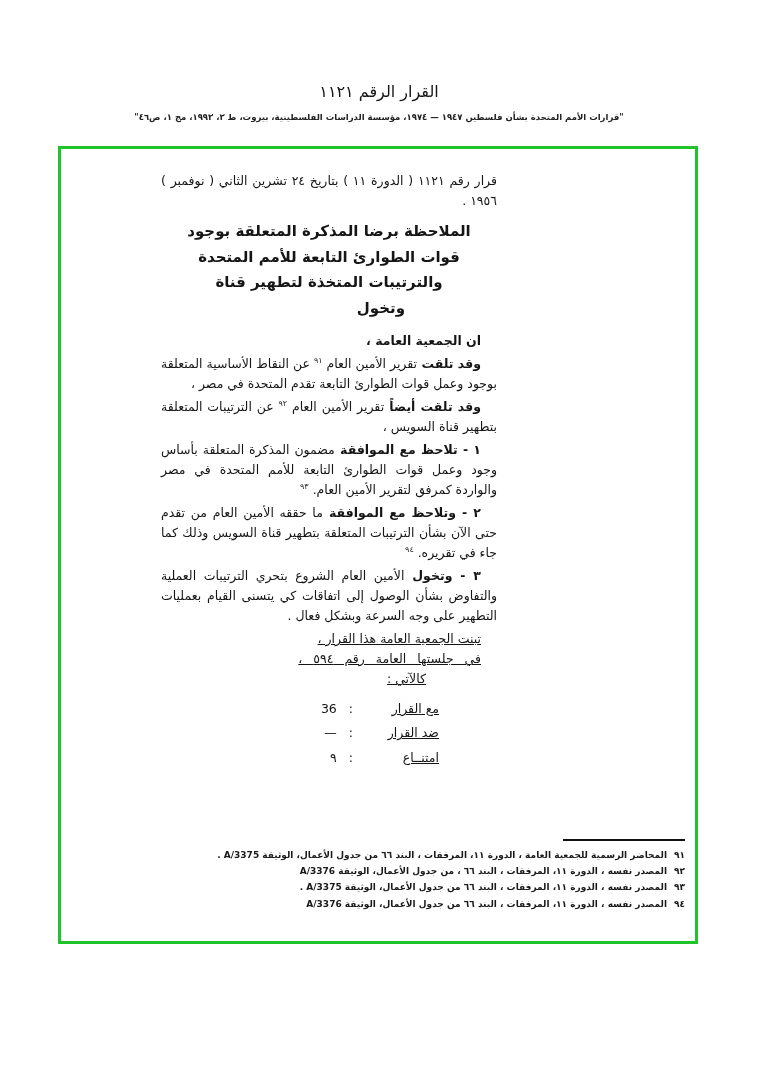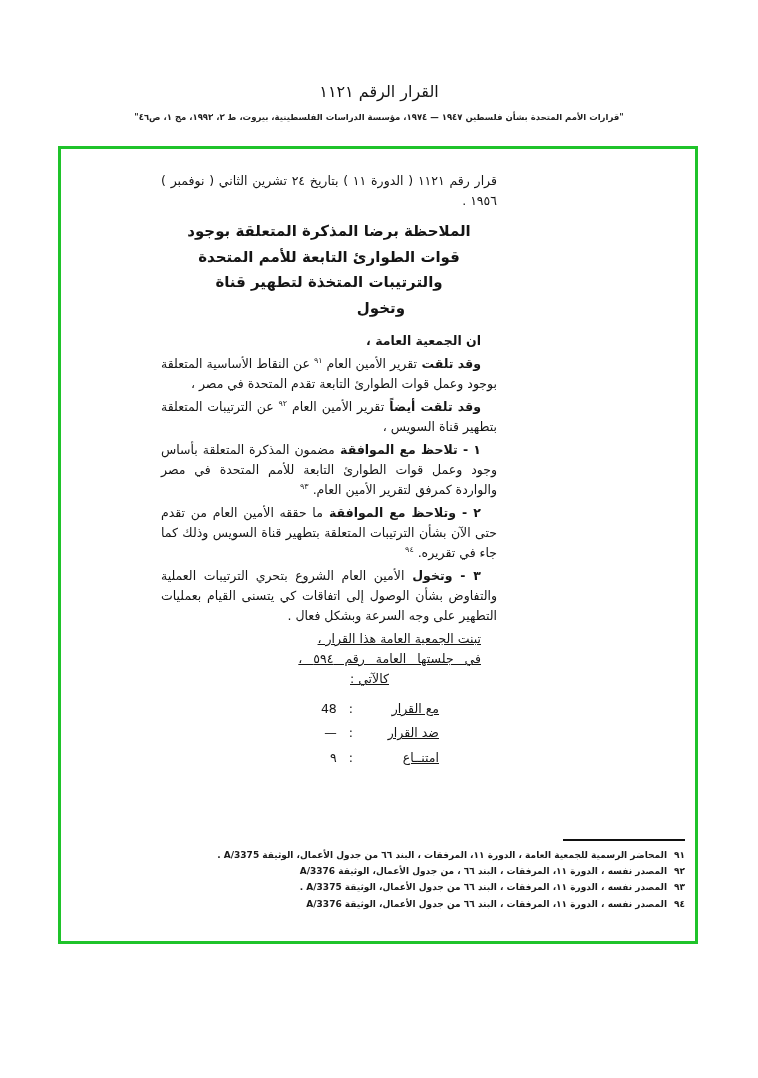--- a/index.html
+++ b/index.html
@@ -83,21 +83,21 @@
     line-height: 0;
   }
   .closing {
     margin: 0;
     text-indent: 16px;
     text-decoration: underline;
   }
   .closing-1 { word-spacing: 7px; }
   .closing-2 {
     text-indent: 0;
-    margin-right: 108px;
+    margin-right: 71px;
   }
   .votes {
     margin: 8px 58px 0 0;
     line-height: 1.95;
   }
   .vote-label {
     display: inline-block;
     min-width: 76px;
     text-decoration: underline;
   }
@@ -154,21 +154,21 @@
 
       <p class="para"><span class="pnum">٢ - </span><b>وتلاحظ مع الموافقة </b><span>ما حققه الأمين العام من تقدم حتى الآن بشأن الترتيبات المتعلقة بتطهير قناة السويس وذلك كما جاء في تقريره. </span><sup>٩٤</sup><span></span></p>
 
       <p class="para"><span class="pnum">٣ - </span><b>وتخول </b><span>الأمين العام الشروع بتحري الترتيبات العملية والتفاوض بشأن الوصول إلى اتفاقات كي يتسنى القيام بعمليات التطهير على وجه السرعة وبشكل فعال .</span><sup></sup><span></span></p>
 
       <p class="closing closing-0">تبنت الجمعية العامة هذا القرار ،</p>
       <p class="closing closing-1">في جلستها العامة رقم ٥٩٤ ،</p>
       <p class="closing closing-2">كالآتي :</p>
 
       <div class="votes">
-        <div class="vote-row"><span class="vote-label">مع القرار</span><span class="vote-colon">:</span><span class="vote-value">48</span></div>
+        <div class="vote-row"><span class="vote-label">مع القرار</span><span class="vote-colon">:</span><span class="vote-value">36</span></div>
         <div class="vote-row"><span class="vote-label">ضد القرار</span><span class="vote-colon">:</span><span class="vote-value">—</span></div>
         <div class="vote-row"><span class="vote-label">امتنــاع</span><span class="vote-colon">:</span><span class="vote-value">٩</span></div>
       </div>
 
     </div>
 
     <div class="footnotes">
       <div class="fn-rule"></div>
       <div class="footnote"><span class="fn-num">٩١</span><span>المحاضر الرسمية للجمعية العامة ، الدورة ١١، المرفقات ، البند ٦٦ من جدول الأعمال، الوثيقة A/3375 .</span></div>
       <div class="footnote"><span class="fn-num">٩٢</span><span>المصدر نفسه ، الدورة ١١، المرفقات ، البند ٦٦ ، من جدول الأعمال، الوثيقة A/3376</span></div>

